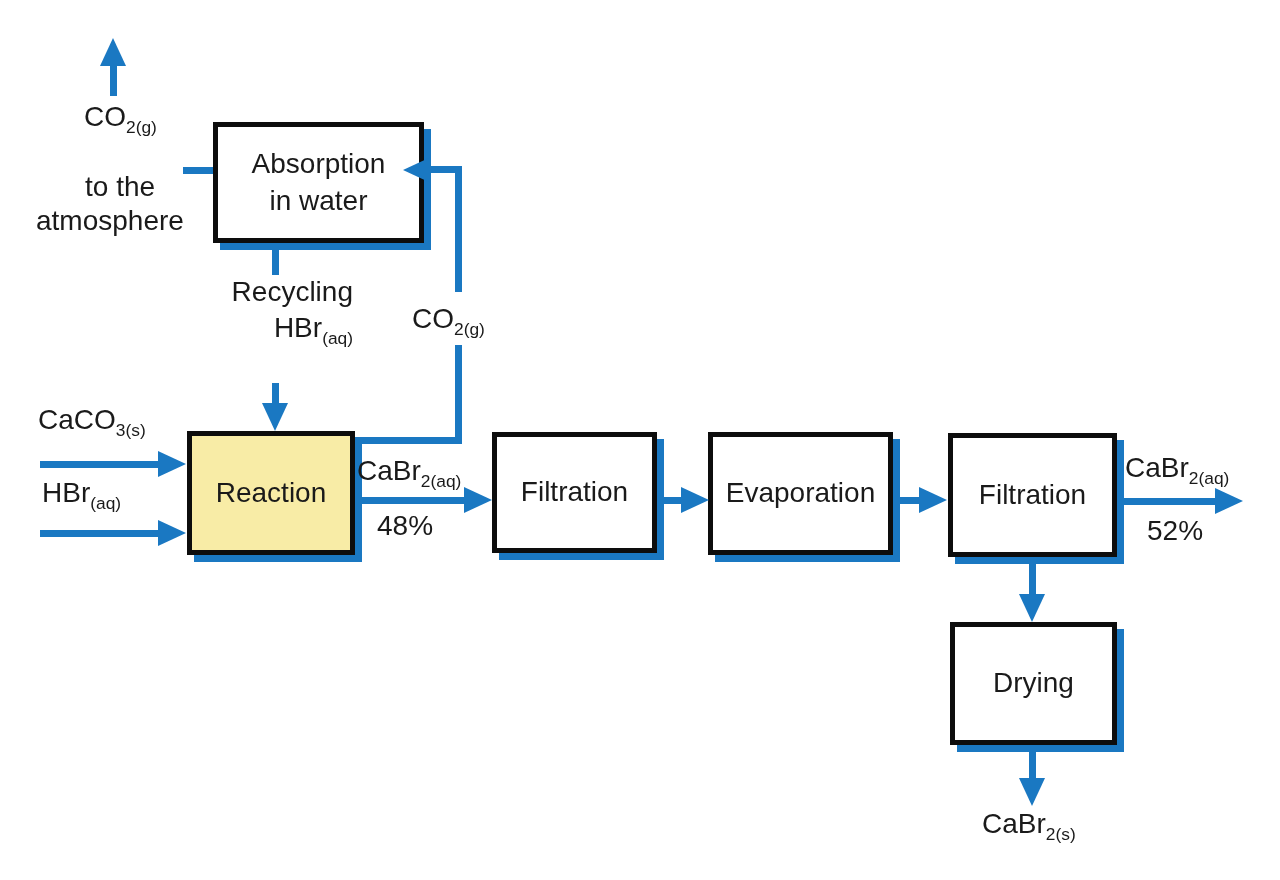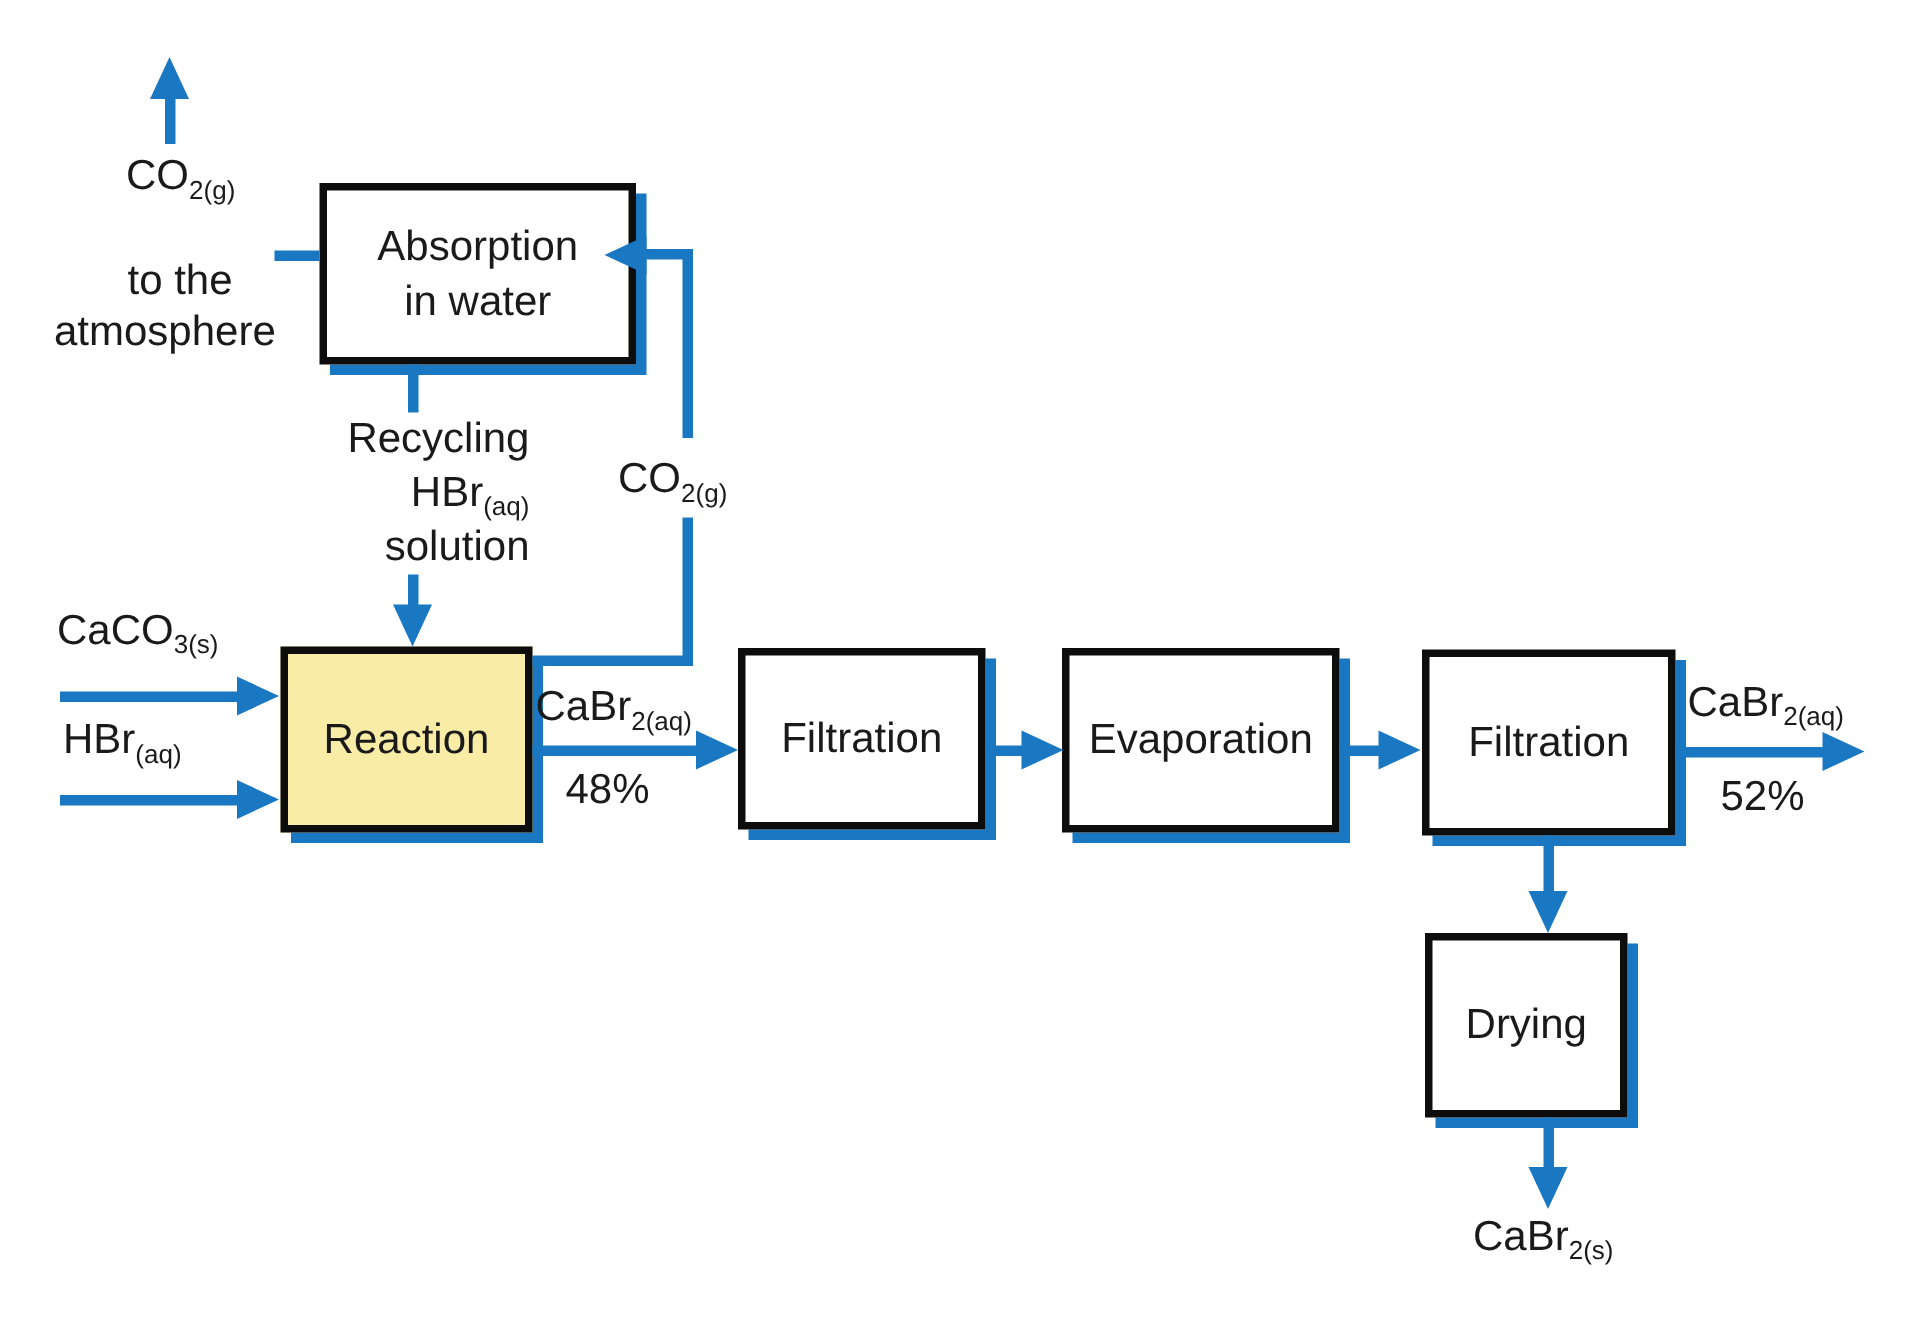--- a/index.html
+++ b/index.html
@@ -42,42 +42,41 @@
   </div>
 
   <div class="pbox" style="left:708px; top:432px; width:185px; height:123px;">
     <span>Evaporation</span>
   </div>
 
   <div class="pbox" style="left:948px; top:433px; width:169px; height:124px;">
     <span>Filtration</span>
   </div>
 
-  <div class="pbox" style="left:950px; top:622px; width:135px; height:123px;">
+  <div class="pbox" style="left:950px; top:622px; width:167px; height:123px;">
     <span>Drying</span>
   </div>
 
   <div class="v" style="left:110px; top:62px; height:34px;"></div>
   <div class="tri u" style="left:100px; top:38px;"></div>
 
   <div class="lbl" style="left:84px; top:101px;">
     <span>CO</span><sub>2(g)</sub>
   </div>
   <div class="lbl" style="left:85px; top:147px;margin-top:24px;">to the</div>
   <div class="lbl" style="left:36px; top:177px;margin-top:28px;">atmosphere</div>
 
   <div class="h" style="left:183px; top:167px; width:30px;"></div>
 
   <div class="v" style="left:272px; top:243px; height:32px;"></div>
   <div class="lbl ctr" style="left:195px; top:274px; width:158px; line-height:1.28;">
     <div>Recycling</div>
     <div>
       <span>HBr</span><sub>(aq)</sub>
     </div>
-    <div>solution</div>
   </div>
   <div class="v" style="left:272px; top:383px; height:24px;"></div>
   <div class="tri d" style="left:262px; top:403px;"></div>
 
   <div class="h" style="left:355px; top:437px; width:107px;"></div>
   <div class="v" style="left:455px; top:345px; height:99px;"></div>
   <div class="lbl" style="left:412px; top:303px;">
     <span>CO</span><sub>2(g)</sub>
   </div>
   <div class="v" style="left:455px; top:166px; height:126px;"></div>

